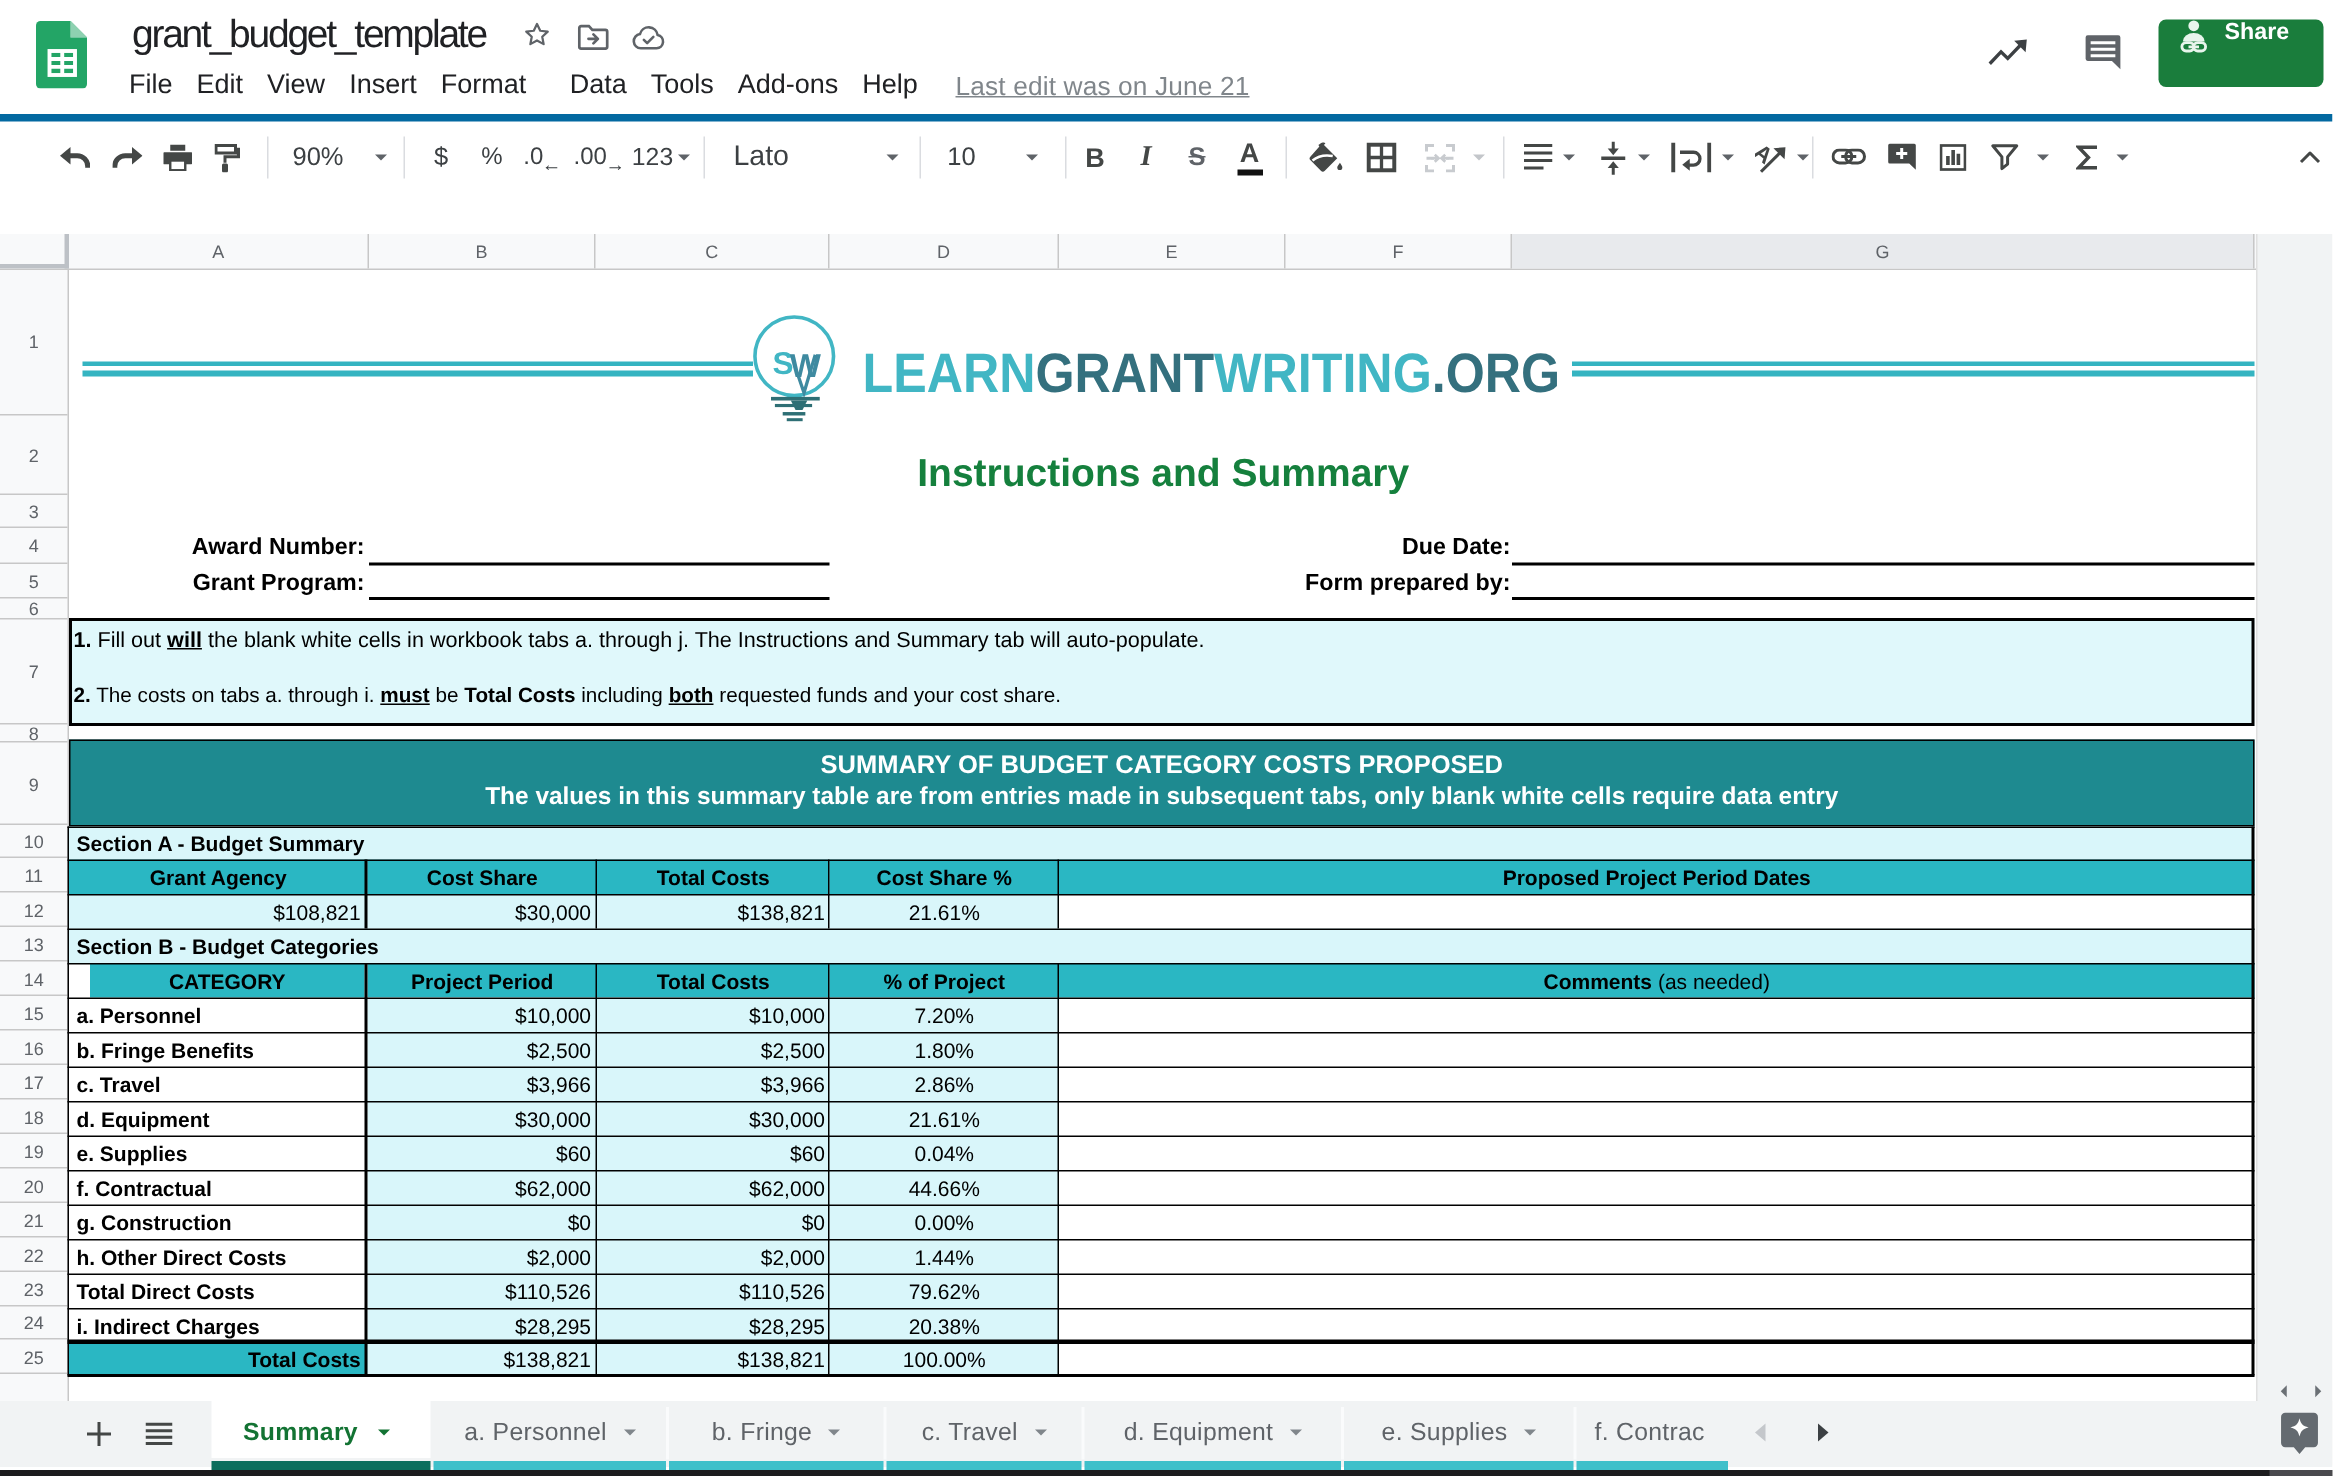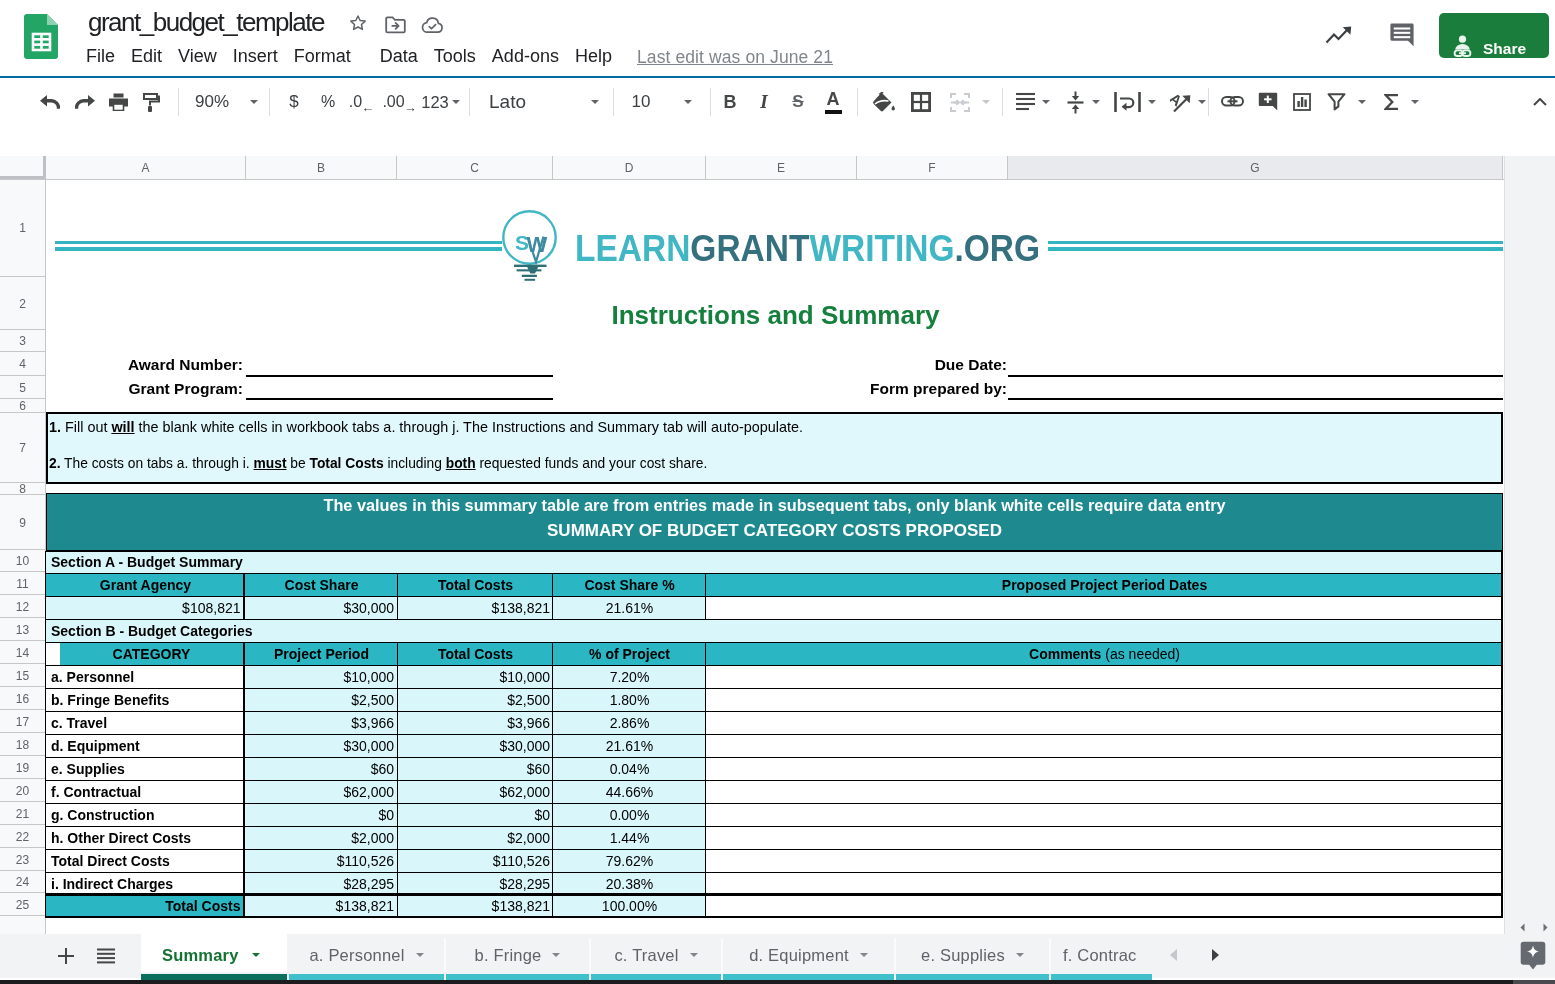--- a/index.html
+++ b/index.html
@@ -9,21 +9,21 @@
   #page { position:relative; width:1555px; height:984px; }
 
   
   #titlebar { position:absolute; left:0; top:0; width:1555px; height:76px; background:#fff; }
   #doctitle { position:absolute; left:88px; top:7px; font-size:26px; color:#202124; letter-spacing:-1.5px; }
   .menurow { position:absolute; left:78px; top:44px; height:26px; display:flex; }
   .menuitem { font-size:18px; color:#202124; padding:2px 8px; }
   #lastedit { position:absolute; left:637px; top:47px; font-size:17.5px; letter-spacing:0.1px; color:#80868b; text-decoration:underline; }
 
   
-  #toolbar { position:absolute; left:0; top:76px; width:1555px; height:48px; background:#fff; border-top:2px solid #0369a1; }
+  #toolbar { position:absolute; left:0; top:76px; width:1555px; height:48px; background:#fff; border-top:5px solid #0369a1; }
   .tdiv { position:absolute; top:10px; width:1px; height:28px; background:#dadce0; }
   .ticon { position:absolute; top:0; height:48px; display:flex; align-items:center; justify-content:center; color:#444746; }
   .ttext { font-size:14px; color:#3c4043; }
   .caret { width:0; height:0; border-left:4px solid transparent; border-right:4px solid transparent; border-top:4px solid #5f6368; display:inline-block; }
 
   
   #fxbar { position:absolute; left:0; top:124px; width:1555px; height:32px; background:#fff; border-top:1px solid #e8eaed; border-bottom:1px solid #e0e0e0; }
   #fxbar .fx { position:absolute; left:13px; top:4px; font-style:italic; font-size:18px; color:#9aa0a6; font-family:"Liberation Serif",serif; }
   #fxbar .caretline { position:absolute; left:51px; top:8px; width:1px; height:15px; background:#9aa0a6; }
 
@@ -104,21 +104,21 @@
 
     <svg class="abs" style="left:1389px; top:22px;" width="26" height="26" viewBox="0 0 24 24" fill="#5f6368">
       <path d="M2.6 1.4 h18.8 a1.3 1.3 0 0 1 1.3 1.3 v19.6 l-5.2 -5.1 h-14.9 a1.3 1.3 0 0 1 -1.3 -1.3 V2.7 a1.3 1.3 0 0 1 1.3 -1.3 Z"></path>
       <g stroke="#fff" stroke-width="1.9">
           <line x1="4.4" y1="6" x2="19.6" y2="6"></line>
           <line x1="4.4" y1="10" x2="19.6" y2="10"></line>
           <line x1="4.4" y1="14" x2="19.6" y2="14"></line>
         </g>
     </svg>
 
-    <div class="abs" style="left:1439px; top:13px; width:110px; height:45px; background:#1a7d3c; border-radius:5px; display:flex; align-items:flex-end;">
+    <div class="abs" style="left:1439px; top:13px; width:110px; height:45px; background:#1a7d3c; border-radius:5px; display:flex; align-items:flex-start;">
       <svg style="margin-left:13px;" width="21" height="23" viewBox="0 0 21 23" fill="#e8f5ec">
         <circle cx="10.5" cy="4.2" r="3.6"></circle>
         <path d="M3.2 14.6 a7.3 5.6 0 0 1 14.6 0 Z"></path>
         <g fill="none" stroke="#e8f5ec" stroke-width="1.9">
           <rect x="2.6" y="15.4" width="8" height="5.6" rx="2.8"></rect>
           <rect x="10.4" y="15.4" width="8" height="5.6" rx="2.8"></rect>
           <line x1="7" y1="18.2" x2="14" y2="18.2"></line>
         </g>
       </svg>
       <span style="color:#fff; font-size:15.5px; font-weight:bold; margin-left:10px;">Share</span>
@@ -384,22 +384,22 @@
     <div class="abs" style="left:246px; top:242px; width:307px; height:1.8px; background:#000;"></div>
     <div class="cell b right" style="left:800px; top:221px; width:207px; height:23px; font-size:15.5px;">Form prepared by:</div>
     <div class="abs" style="left:1008px; top:242px; width:495px; height:1.8px; background:#000;"></div>
 
     <div class="abs" style="left:46px; top:256px; width:1457px; height:72px; background:#e0f8fb; border:2px solid #000;">
       <div class="abs" style="left:1px; top:5px; font-size:14.4px; color:#000;"><b>1.</b> Fill out <b><u>will</u></b> the blank white cells in workbook tabs a. through j. The Instructions and Summary tab will auto-populate.</div>
       <div class="abs" style="left:1px; top:42px; font-size:13.8px; color:#000;"><b>2.</b> The costs on tabs a. through i. <b><u>must</u></b> be <b>Total Costs</b> including <b><u>both</u></b> requested funds and your cost share.</div>
     </div>
 
     <div class="abs" style="left:46px; top:337px; width:1457px; height:58px; background:#1e8a90; border:1.5px solid #000; color:#fff; text-align:center;">
+      <div style="margin-top:6px; font-weight:bold; font-size:17px;">SUMMARY OF BUDGET CATEGORY COSTS PROPOSED</div>
       <div style="margin-top:2px; font-weight:bold; font-size:16.3px;">The values in this summary table are from entries made in subsequent tabs, only blank white cells require data entry</div>
-      <div style="margin-top:6px; font-weight:bold; font-size:17px;">SUMMARY OF BUDGET CATEGORY COSTS PROPOSED</div>
     </div>
 
     <div id="tablecells">
     <div class="cell b" style="left:46px; top:395px; width:1457px; height:22px; background:#d9f6fa; padding-left:5px;">Section A - Budget Summary</div>
     <div class="cell b center teal-bg" style="left:46px; top:417px; width:199px; height:23px;">Grant Agency</div>
     <div class="cell b center teal-bg" style="left:245px; top:417px; width:153px; height:23px;">Cost Share</div>
     <div class="cell b center teal-bg" style="left:398px; top:417px; width:155px; height:23px;">Total Costs</div>
     <div class="cell b center teal-bg" style="left:553px; top:417px; width:153px; height:23px;">Cost Share %</div>
     <div class="cell b center teal-bg" style="left:706px; top:417px; width:797px; height:23px;">Proposed Project Period Dates</div>
     <div class="cell right cyan-bg" style="left:46px; top:440px; width:199px; height:23px; padding-right:4.5px;">$108,821</div>

